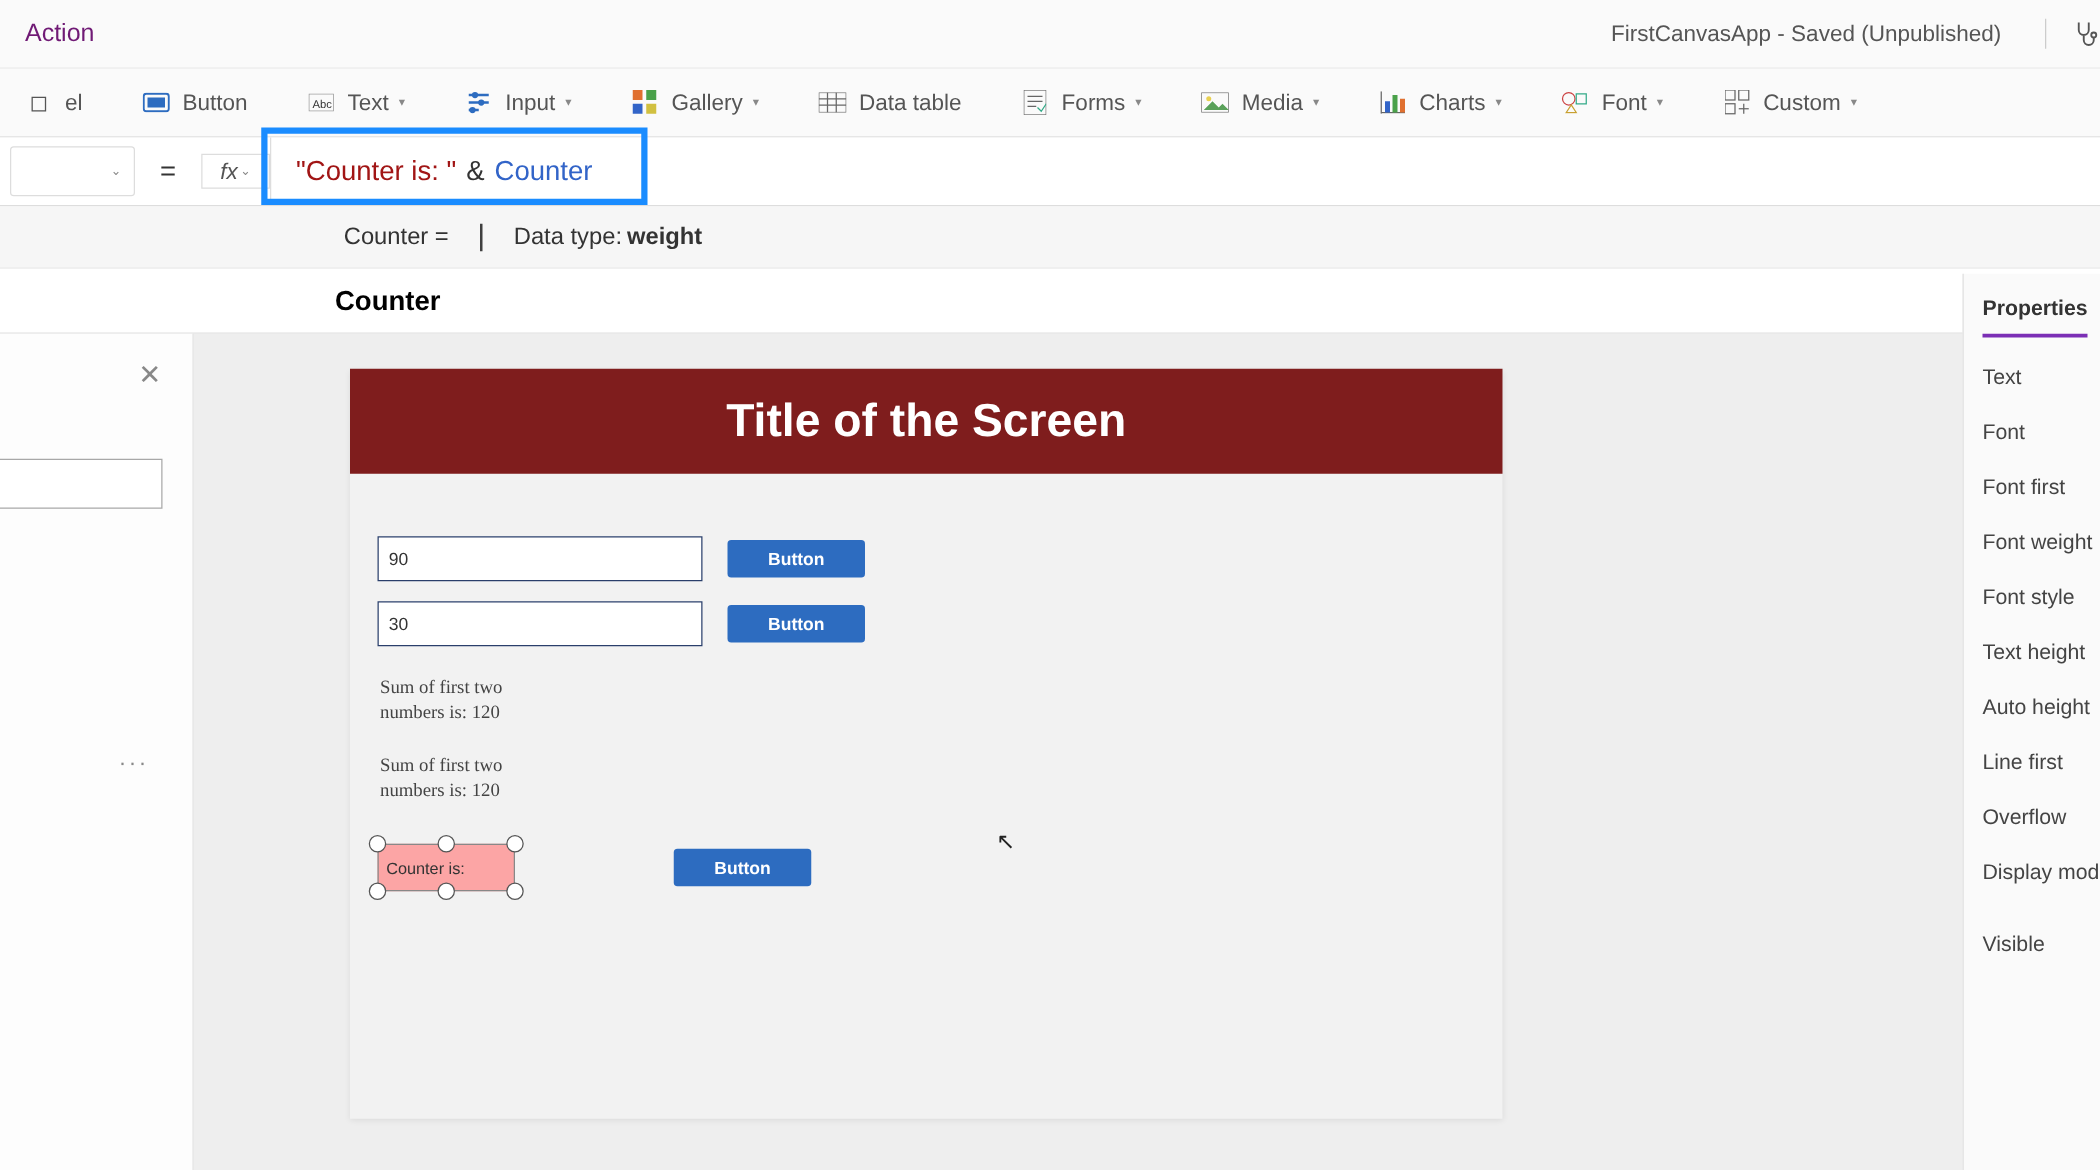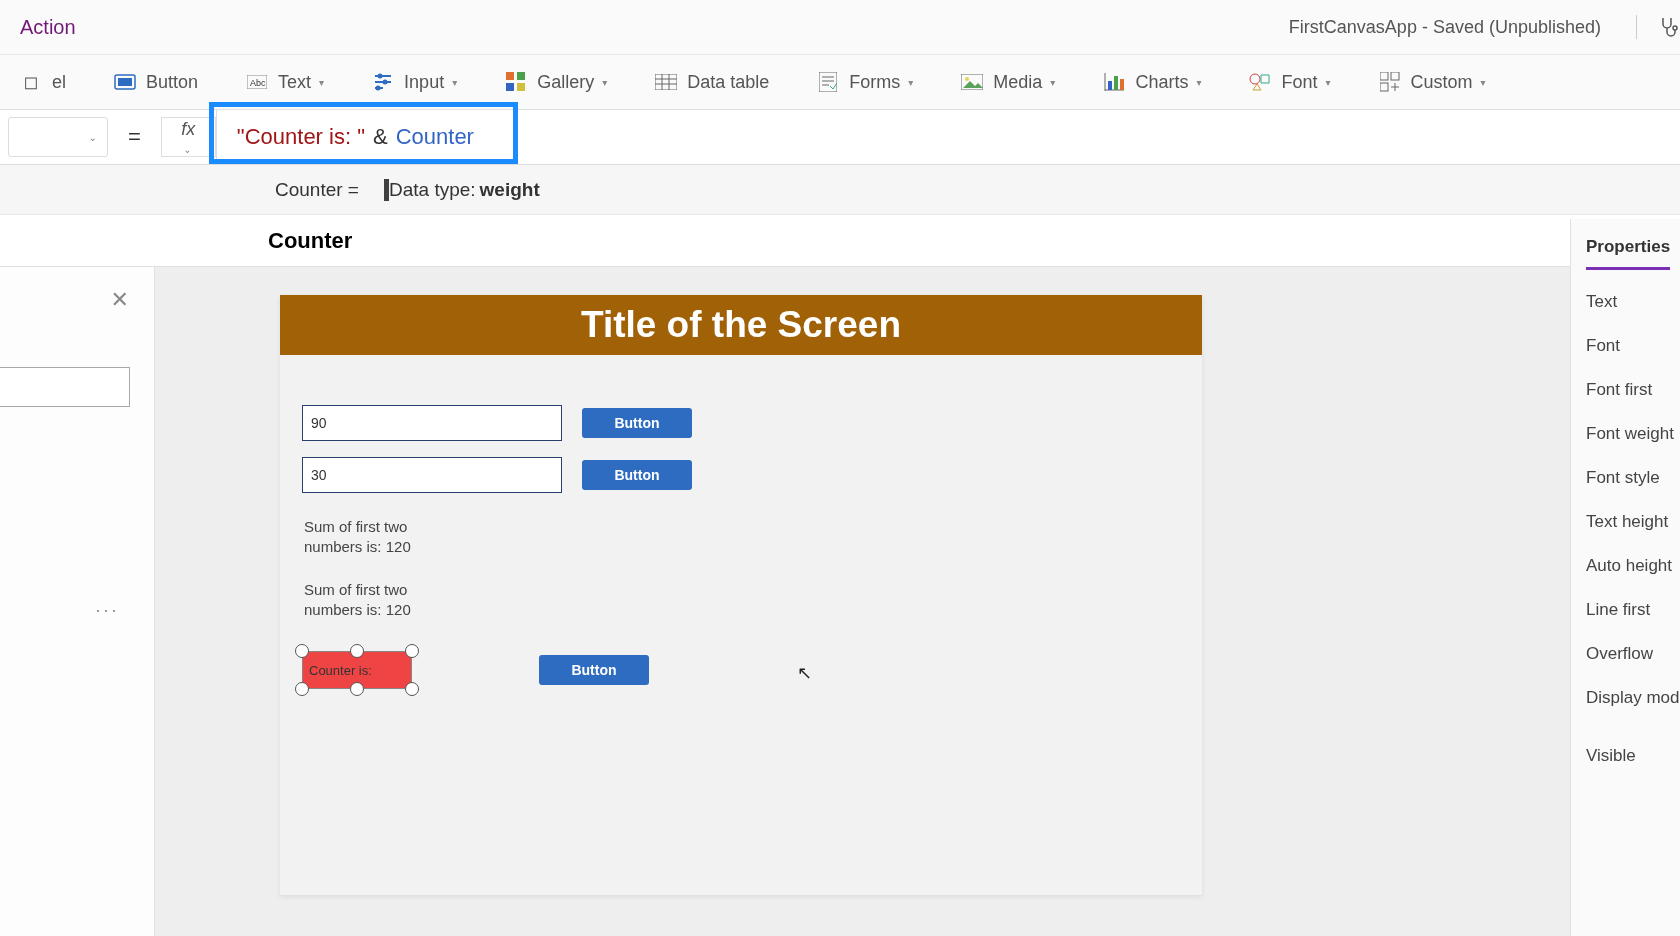--- a/index.html
+++ b/index.html
@@ -8,47 +8,47 @@
 .top-bar-left { font-size: 20px; color: #701a75; }
 .top-bar-right { font-size: 18px; color: #555; display: flex; align-items: center; gap: 35px; }
 .stethoscope-icon { width: 24px; height: 24px; border-left: 1px solid #ccc; padding-left: 20px; }
 .ribbon { height: 55px; background: #fafafa; border-bottom: 1px solid #e0e0e0; display: flex; align-items: center; padding: 0 20px; gap: 48px; }
 .ribbon-item { display: flex; align-items: center; gap: 10px; font-size: 18px; color: #555; cursor: pointer; }
 .ribbon-icon { width: 22px; height: 22px; display: inline-flex; align-items: center; justify-content: center; }
 .chevron-down { font-size: 10px; color: #888; margin-left: -2px; }
 .formula-row { height: 55px; background: #fff; border-bottom: 1px solid #ddd; display: flex; align-items: center; }
 .prop-dropdown { width: 100px; height: 40px; margin-left: 8px; border: 1px solid #ddd; border-radius: 3px; display: flex; align-items: center; justify-content: flex-end; padding-right: 10px; background: #fff; }
 .eq-sign { font-size: 22px; color: #333; margin: 0 20px; }
-.fx-cell { width: 55px; height: 40px; border: 1px solid #ddd; background: #fff; display: flex; align-items: center; justify-content: center; gap: 4px; flex-direction: column; }
+.fx-cell { width: 55px; height: 28px; border: 1px solid #ddd; background: #fff; display: flex; align-items: center; justify-content: center; gap: 4px; }
 .fx { font-style: italic; font-size: 18px; color: #555; }
 .formula-input { flex: 1; height: 54px; border: none; border-left: 1px solid #ddd; padding: 0 20px; font-family: "Consolas", monospace; font-size: 22px; display: flex; align-items: center; position: relative; }
 .formula-highlight { position: absolute; left: -8px; top: -8px; width: 309px; height: 62px; border: 5px solid #1a8cff; background: transparent; pointer-events: none; z-index: 5; }
 .formula-str { color: #a11515; }
 .formula-op { color: #333; margin: 0 8px; }
 .formula-var { color: #3264c8; }
 .info-bar { height: 50px; background: #f6f6f6; border-bottom: 1px solid #e8e8e8; display: flex; align-items: center; padding-left: 275px; font-size: 19px; color: #333; }
-.info-counter { padding-right: 25px; border-right: 5px solid #404040; }
+.info-counter { padding-right: 25px; border-right: 2px solid #404040; margin-right: 25px; }
 .info-type-label { color: #333; }
 .info-type-val { font-weight: 700; margin-left: 4px; }
 .title-bar { height: 52px; background: #fff; border-bottom: 1px solid #e0e0e0; display: flex; align-items: center; padding-left: 268px; font-size: 22px; font-weight: 600; }
 .main-area { position: relative; height: 676px; display: flex; }
 .left-panel { width: 155px; background: #fdfdfd; border-right: 1px solid #e0e0e0; position: relative; }
 .close-x { position: absolute; top: 20px; right: 25px; font-size: 22px; color: #888; cursor: pointer; }
 .left-input { position: absolute; top: 100px; left: -55px; width: 185px; height: 40px; border: 1px solid #a8a8a8; background: #fff; }
 .dots { position: absolute; top: 333px; right: 35px; color: #888; font-size: 18px; letter-spacing: 2px; }
 .content-wrap { flex: 1; background: #eee; padding: 28px 0 0 125px; position: relative; }
 .canvas { width: 922px; height: 600px; background: #f2f2f2; box-shadow: 0 2px 5px rgba(0,0,0,.08); }
-.canvas-header { height: 60px; background: #a16207; color: #fff; display: flex; align-items: center; justify-content: center; font-size: 37px; font-weight: 800; }
+.canvas-header { height: 84px; background: #7f1d1d; color: #fff; display: flex; align-items: center; justify-content: center; font-size: 37px; font-weight: 800; }
 .canvas-body { padding: 50px 20px 20px 22px; }
 .row { display: flex; align-items: center; gap: 20px; margin-bottom: 16px; }
 .txt-input { width: 260px; height: 36px; border: 1px solid #2a3f6b; background: #fff; padding: 0 8px; font-size: 14px; color: #333; }
 .btn { width: 110px; height: 30px; background: #2d6cc0; color: #fff; font-weight: 700; font-size: 14px; border: none; border-radius: 3px; cursor: pointer; }
-.sum-label { font-size: 15px; color: #444; width: 130px; line-height: 1.3; margin-top: 24px; margin-left: 2px; }
+.sum-label { font-size: 15px; color: #444; width: 130px; line-height: 1.3; margin-top: 24px; margin-left: 2px; font-family: Liberation Serif, serif; }
 .selected-wrap { position: relative; width: 110px; height: 38px; margin-top: 32px; }
-.selected-label { width: 100%; height: 100%; border: 1px solid #888; display: flex; align-items: center; padding-left: 6px; font-size: 13px; color: #333; background: #ef4444; }
+.selected-label { width: 100%; height: 100%; border: 1px solid #888; display: flex; align-items: center; padding-left: 6px; font-size: 13px; color: #333; background: #fca5a5; }
 .handle { width: 14px; height: 14px; background: #fff; border: 1.5px solid #555; border-radius: 50%; position: absolute; }
 .h-tl { top: -7px; left: -7px; } .h-tc { top: -7px; left: 50%; margin-left: -7px; } .h-tr { top: -7px; right: -7px; }
 .h-bl { bottom: -7px; left: -7px; } .h-bc { bottom: -7px; left: 50%; margin-left: -7px; } .h-br { bottom: -7px; right: -7px; }
 .row-btn3 { margin-top: -34px; margin-left: 237px; }
 .cursor { position: absolute; top: 395px; left: 642px; font-size: 18px; color: #222; pointer-events: none; }
 .right-panel { width: 110px; background: #fafafa; border-left: 1px solid #e0e0e0; padding: 18px 0 0 15px; position: absolute; right: 0; top: -48px; bottom: 0; }
 .prop-tab { font-size: 17px; font-weight: 600; color: #333; padding-bottom: 10px; border-bottom: 3px solid #7b2fb5; display: inline-block; margin-bottom: 22px; }
 .prop-item { font-size: 17px; color: #444; margin-bottom: 24px; white-space: nowrap; }
 </style>
 </head>

